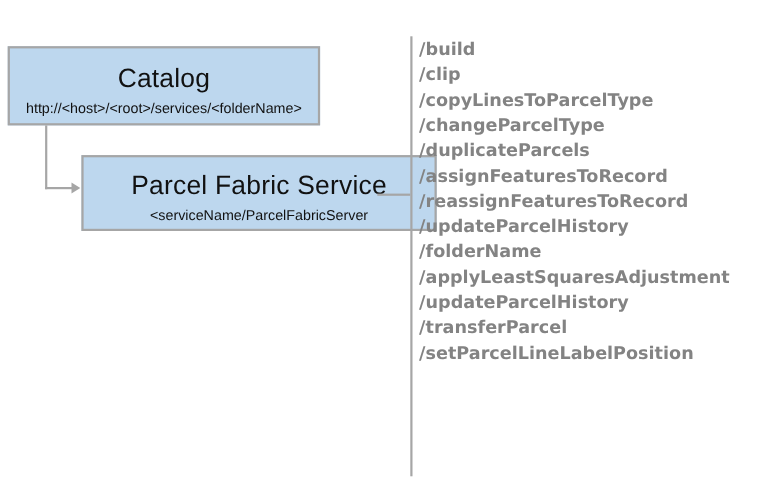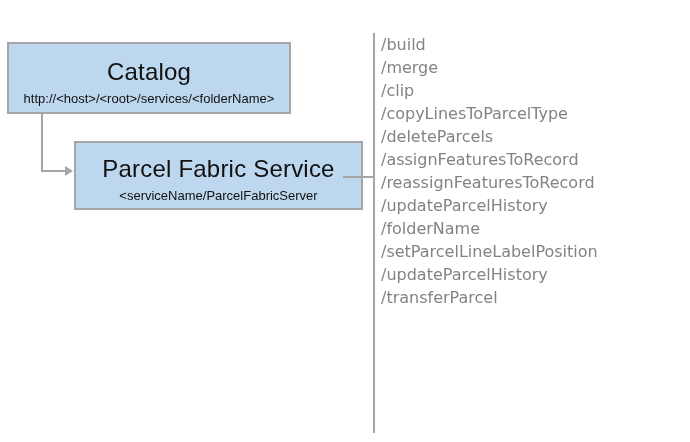--- a/index.html
+++ b/index.html
@@ -19,21 +19,21 @@
   }
   .node{
     position:absolute;
     box-sizing:border-box;
     background:var(--box-fill);
     border:2px solid var(--box-border);
     display:flex;flex-direction:column;align-items:center;justify-content:center;
     text-align:center;
   }
   .node-catalog{left:7px;top:42px;width:284px;height:72px;padding-top:7px;}
-  .node-service{left:74px;top:141px;width:289px;height:69px;padding-top:5px;}
+  .node-service{left:74px;top:141px;width:323px;height:69px;padding-top:5px;}
   .node-title{
     font-size:24px;line-height:32px;color:var(--title-text);
     letter-spacing:0.2px;white-space:nowrap;
   }
   .node-sub{
     font-size:13px;line-height:17px;color:var(--title-text);
     white-space:nowrap;margin-top:2px;
   }
   .seg{position:absolute;background:var(--connector);}
   .seg-cat-v{left:41px;top:114px;width:2px;height:58px;}
@@ -45,21 +45,21 @@
   }
   .seg-svc-h{left:343px;top:176px;width:30px;height:2px;}
   .divider{left:373px;top:33px;width:2px;height:400px;}
   .ops{
     position:absolute;left:381px;top:33px;
     font-family:"DejaVu Sans",sans-serif;
     font-size:16px;line-height:23px;
     color:var(--list-text);
     white-space:nowrap;
   }
-  .op{height:23px;}
+  .op{height:23px;font-weight:bold;}
 </style>
 </head>
 <body>
 
 <div class="canvas">
 
   <div class="node node-catalog">
     <div class="node-title">Catalog</div>
     <div class="node-sub">http://&lt;host&gt;/&lt;root&gt;/services/&lt;folderName&gt;</div>
   </div>
@@ -72,26 +72,27 @@
     <div class="node-title">Parcel Fabric Service</div>
     <div class="node-sub">&lt;serviceName/ParcelFabricServer</div>
   </div>
 
   <div class="seg seg-svc-h"></div>
 
   <div class="seg divider"></div>
 
   <div class="ops">
       <div class="op">/build</div>
-      <div class="op">/merge</div>
       <div class="op">/clip</div>
       <div class="op">/copyLinesToParcelType</div>
-      <div class="op">/deleteParcels</div>
+      <div class="op">/changeParcelType</div>
+      <div class="op">/duplicateParcels</div>
       <div class="op">/assignFeaturesToRecord</div>
       <div class="op">/reassignFeaturesToRecord</div>
       <div class="op">/updateParcelHistory</div>
       <div class="op">/folderName</div>
-      <div class="op">/setParcelLineLabelPosition</div>
+      <div class="op">/applyLeastSquaresAdjustment</div>
       <div class="op">/updateParcelHistory</div>
       <div class="op">/transferParcel</div>
+      <div class="op">/setParcelLineLabelPosition</div>
     </div>
 
 </div>
 
 </body></html>

